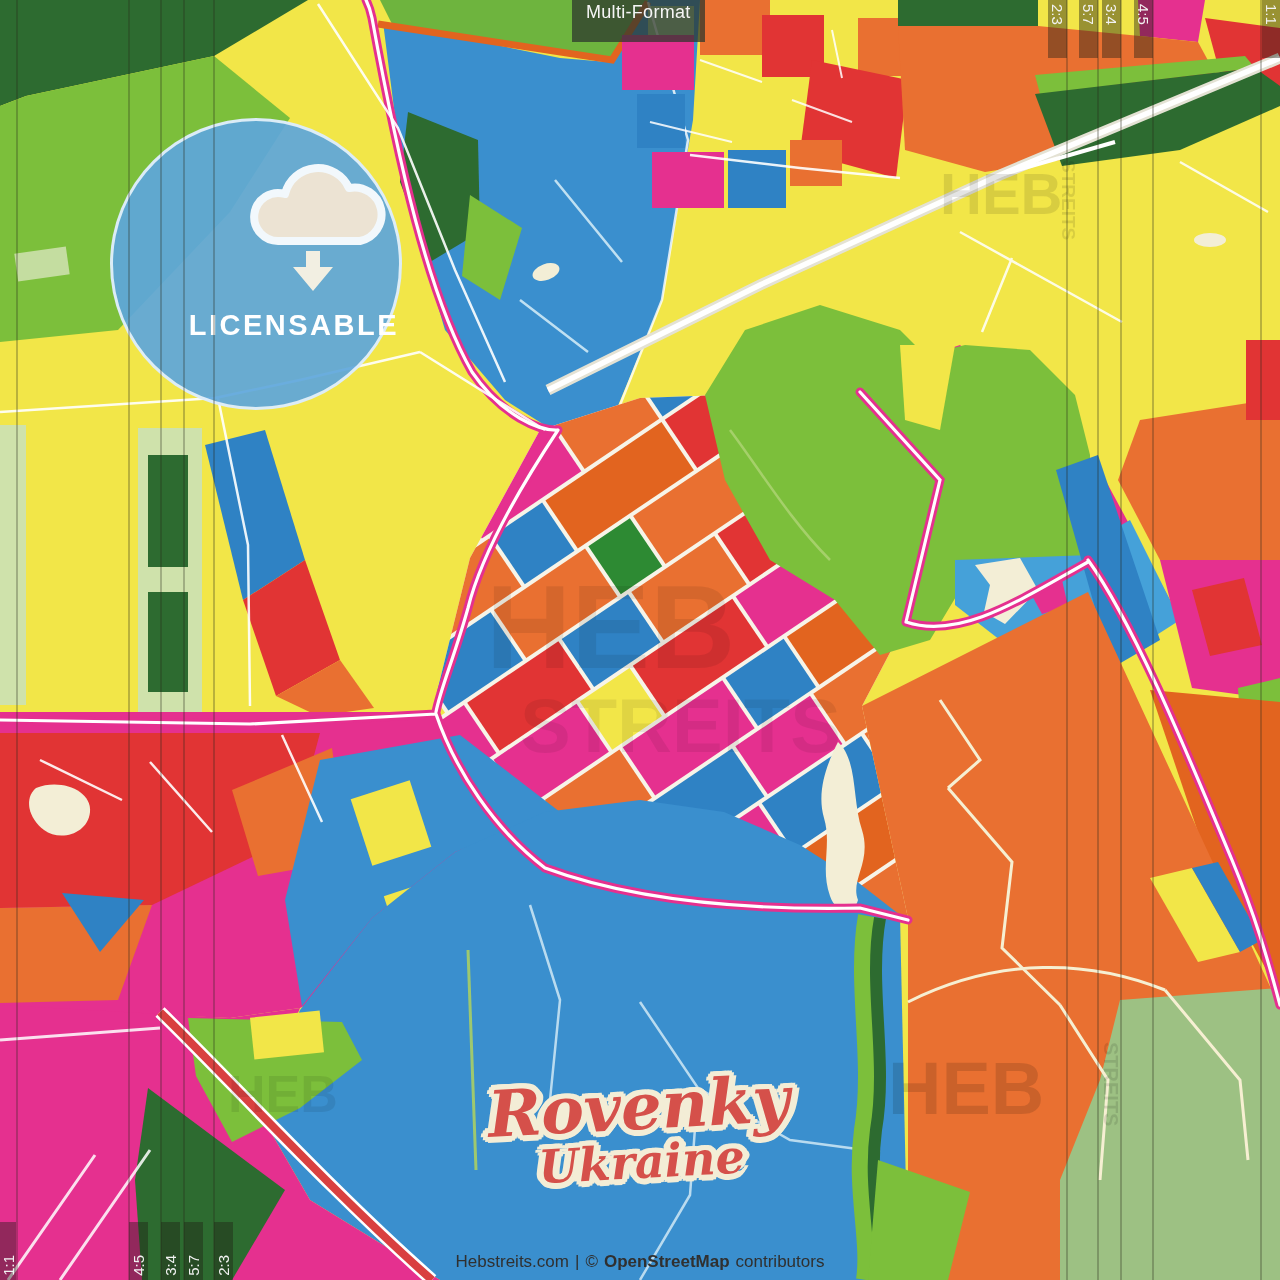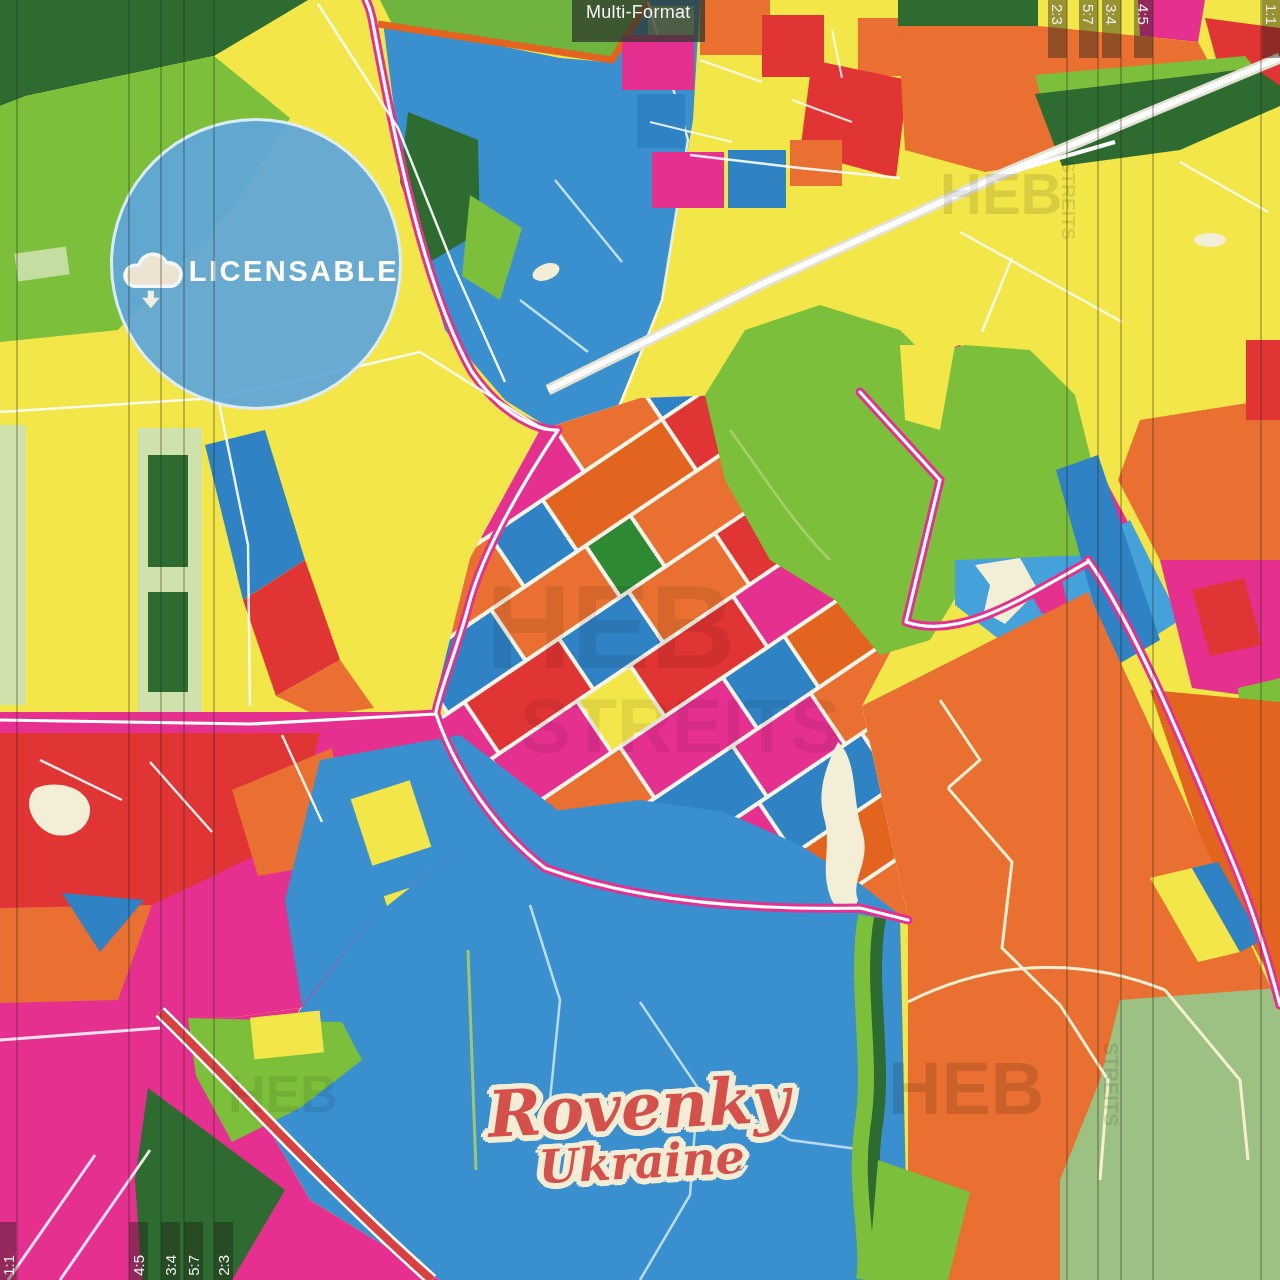--- a/index.html
+++ b/index.html
@@ -16,21 +16,21 @@
   .strip.bottom{bottom:0;align-items:flex-end;padding-bottom:4px;}
   .strip.bottom span{writing-mode:vertical-rl;transform:rotate(180deg);}
 
   .badge-format{position:absolute;left:572px;top:0;z-index:7;
     background:rgba(44,54,44,.74);color:#f5f5f5;font-size:18px;
     padding:2px 14px 19px;letter-spacing:.3px;}
 
   .licensable{position:absolute;left:110px;top:118px;width:292px;height:292px;
     border-radius:50%;background:rgba(93,166,220,.92);
     border:3px solid rgba(250,252,255,.8);z-index:4;box-sizing:border-box;
-    display:flex;flex-direction:row;align-items:center;}
+    display:flex;flex-direction:column;align-items:flex-end;}
   .licensable .lic-label{margin-top:14px;color:#fff;font-weight:bold;
     font-size:29px;letter-spacing:2.5px;}
   .licensable svg{margin-top:28px;}
 
   .logo{position:absolute;left:0;right:0;top:1078px;text-align:center;z-index:4;
     transform:rotate(-3deg);font-family:"DejaVu Serif",serif;font-style:italic;
     font-weight:bold;color:#d5504a;line-height:.92;
     text-shadow:-5px -3px 0 #f3edd6,5px -3px 0 #f3edd6,-5px 3px 0 #f3edd6,
       5px 3px 0 #f3edd6,0 -5px 0 #f3edd6,0 6px 0 #f3edd6,-7px 0 0 #f3edd6,
       7px 0 0 #f3edd6,-3px -5px 0 #f3edd6,3px 5px 0 #f3edd6,3px -5px 0 #f3edd6,
@@ -341,14 +341,17 @@
     <path d="M79,102 h14 v16 h13 l-20,24 -20,-24 h13 z" fill="#f2efe2"></path>
   </svg>
   <div class="lic-label">LICENSABLE</div>
 </div>
 
 <div class="logo">
   <div class="l1">Rovenky</div>
   <div class="l2">Ukraine</div>
 </div>
 
+<div class="footer">
+  <span>Hebstreits.com</span><span>|</span><span>©</span><span class="osm">OpenStreetMap</span><span>contributors</span>
+</div>
 
 </div>
 
 </body></html>

